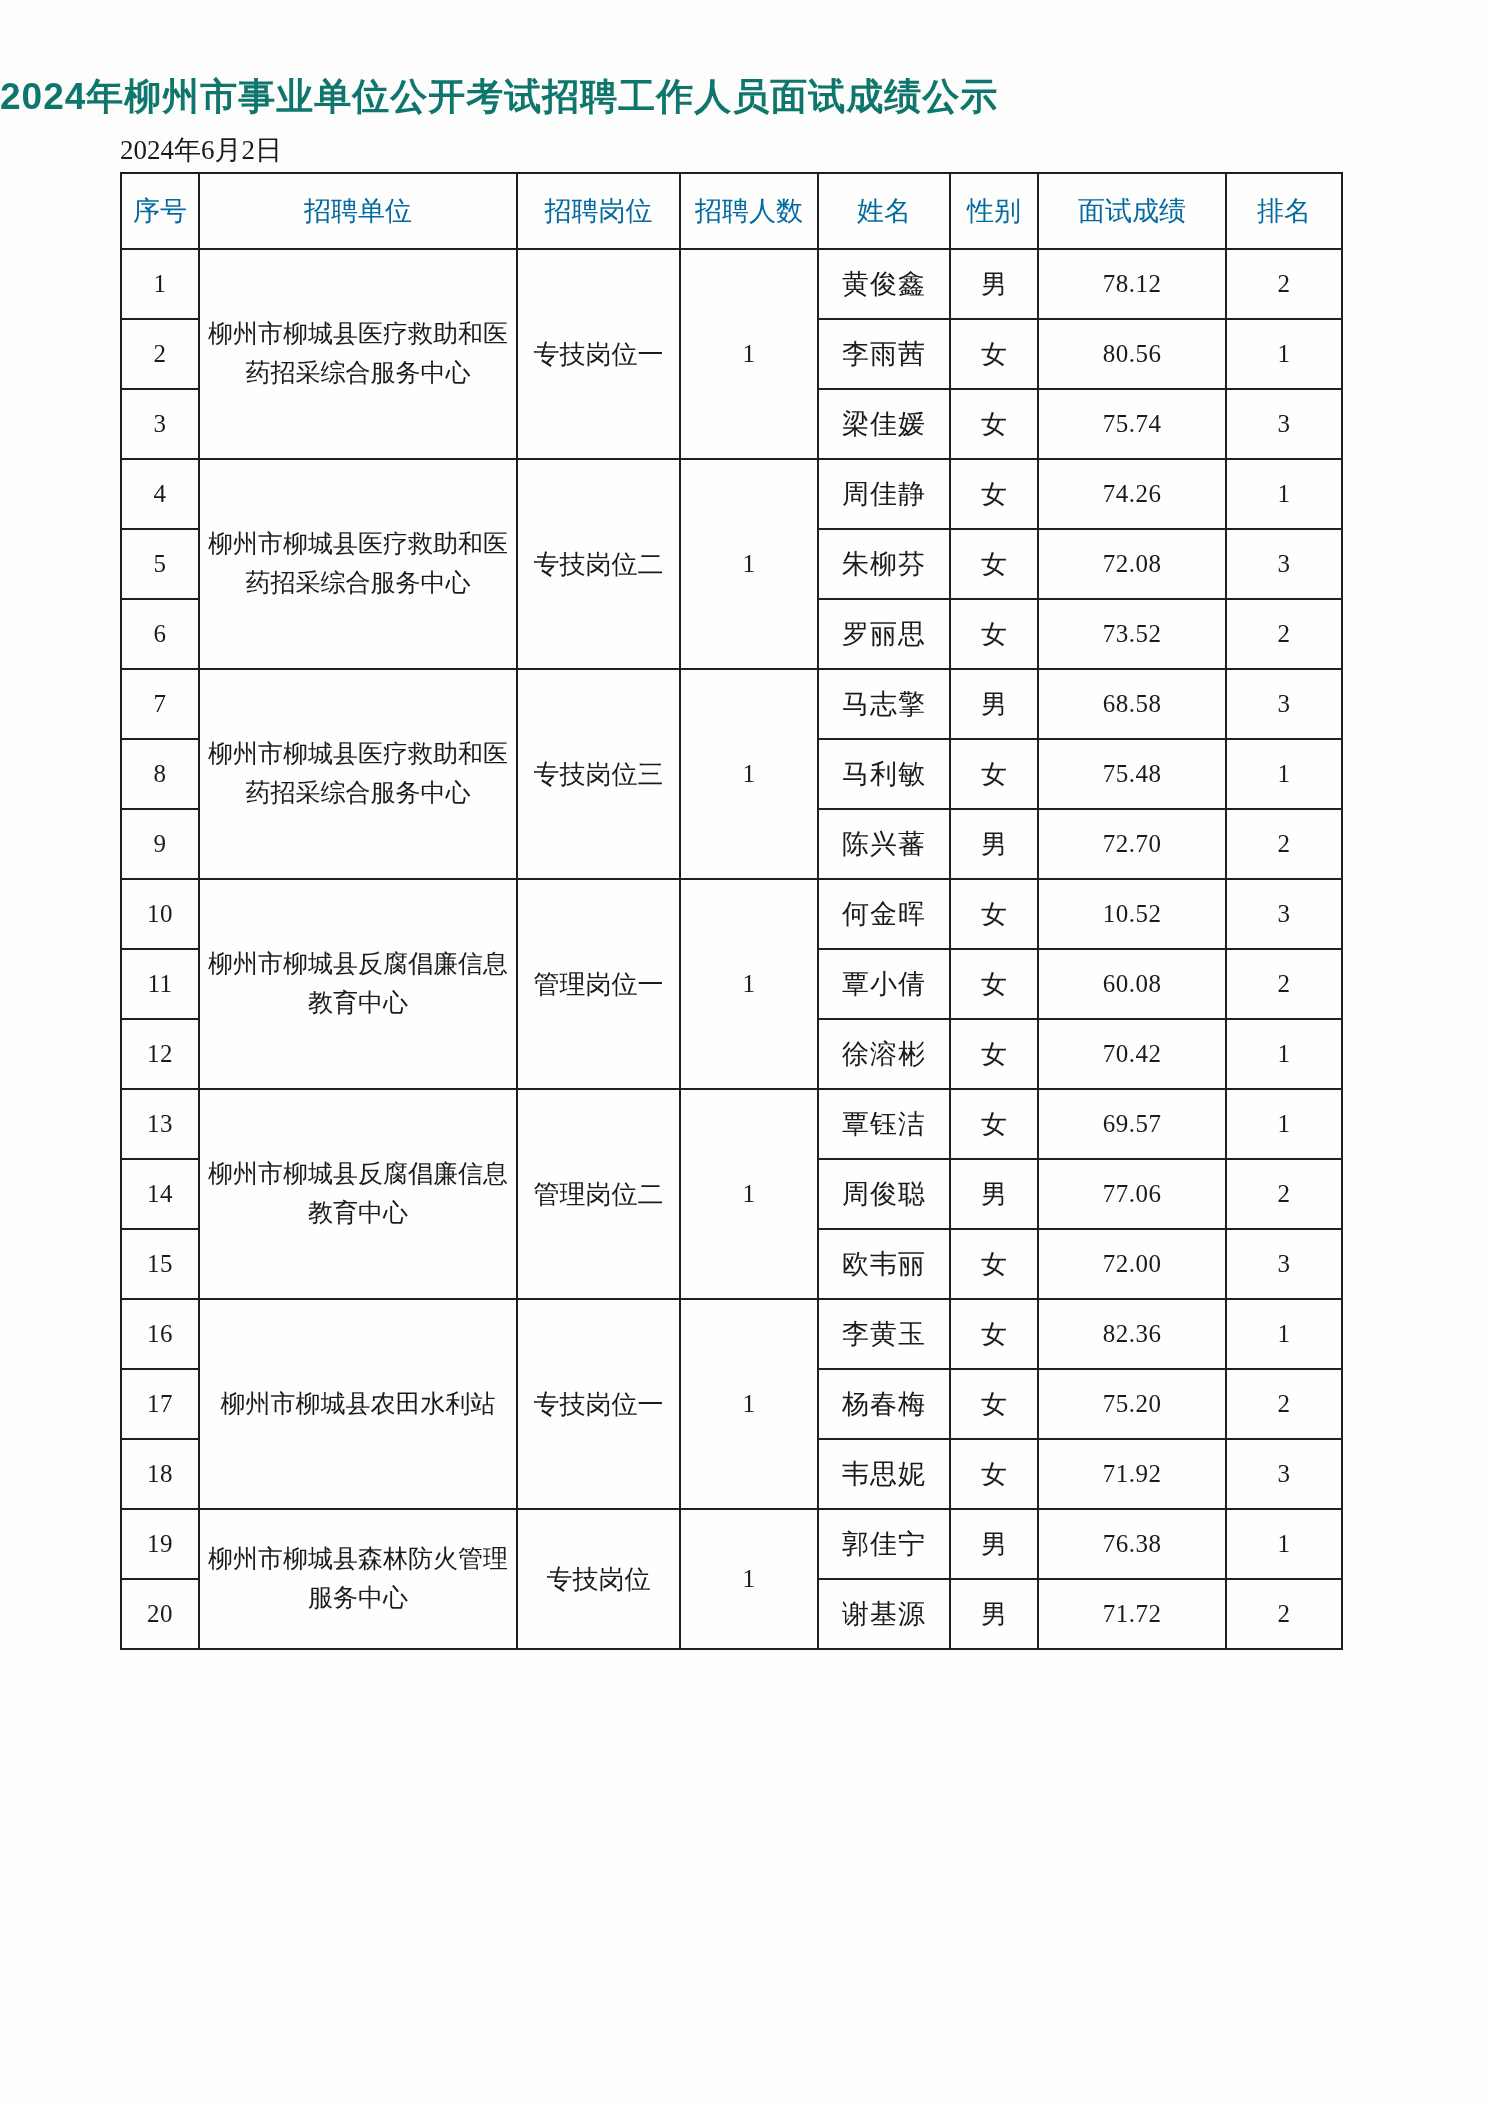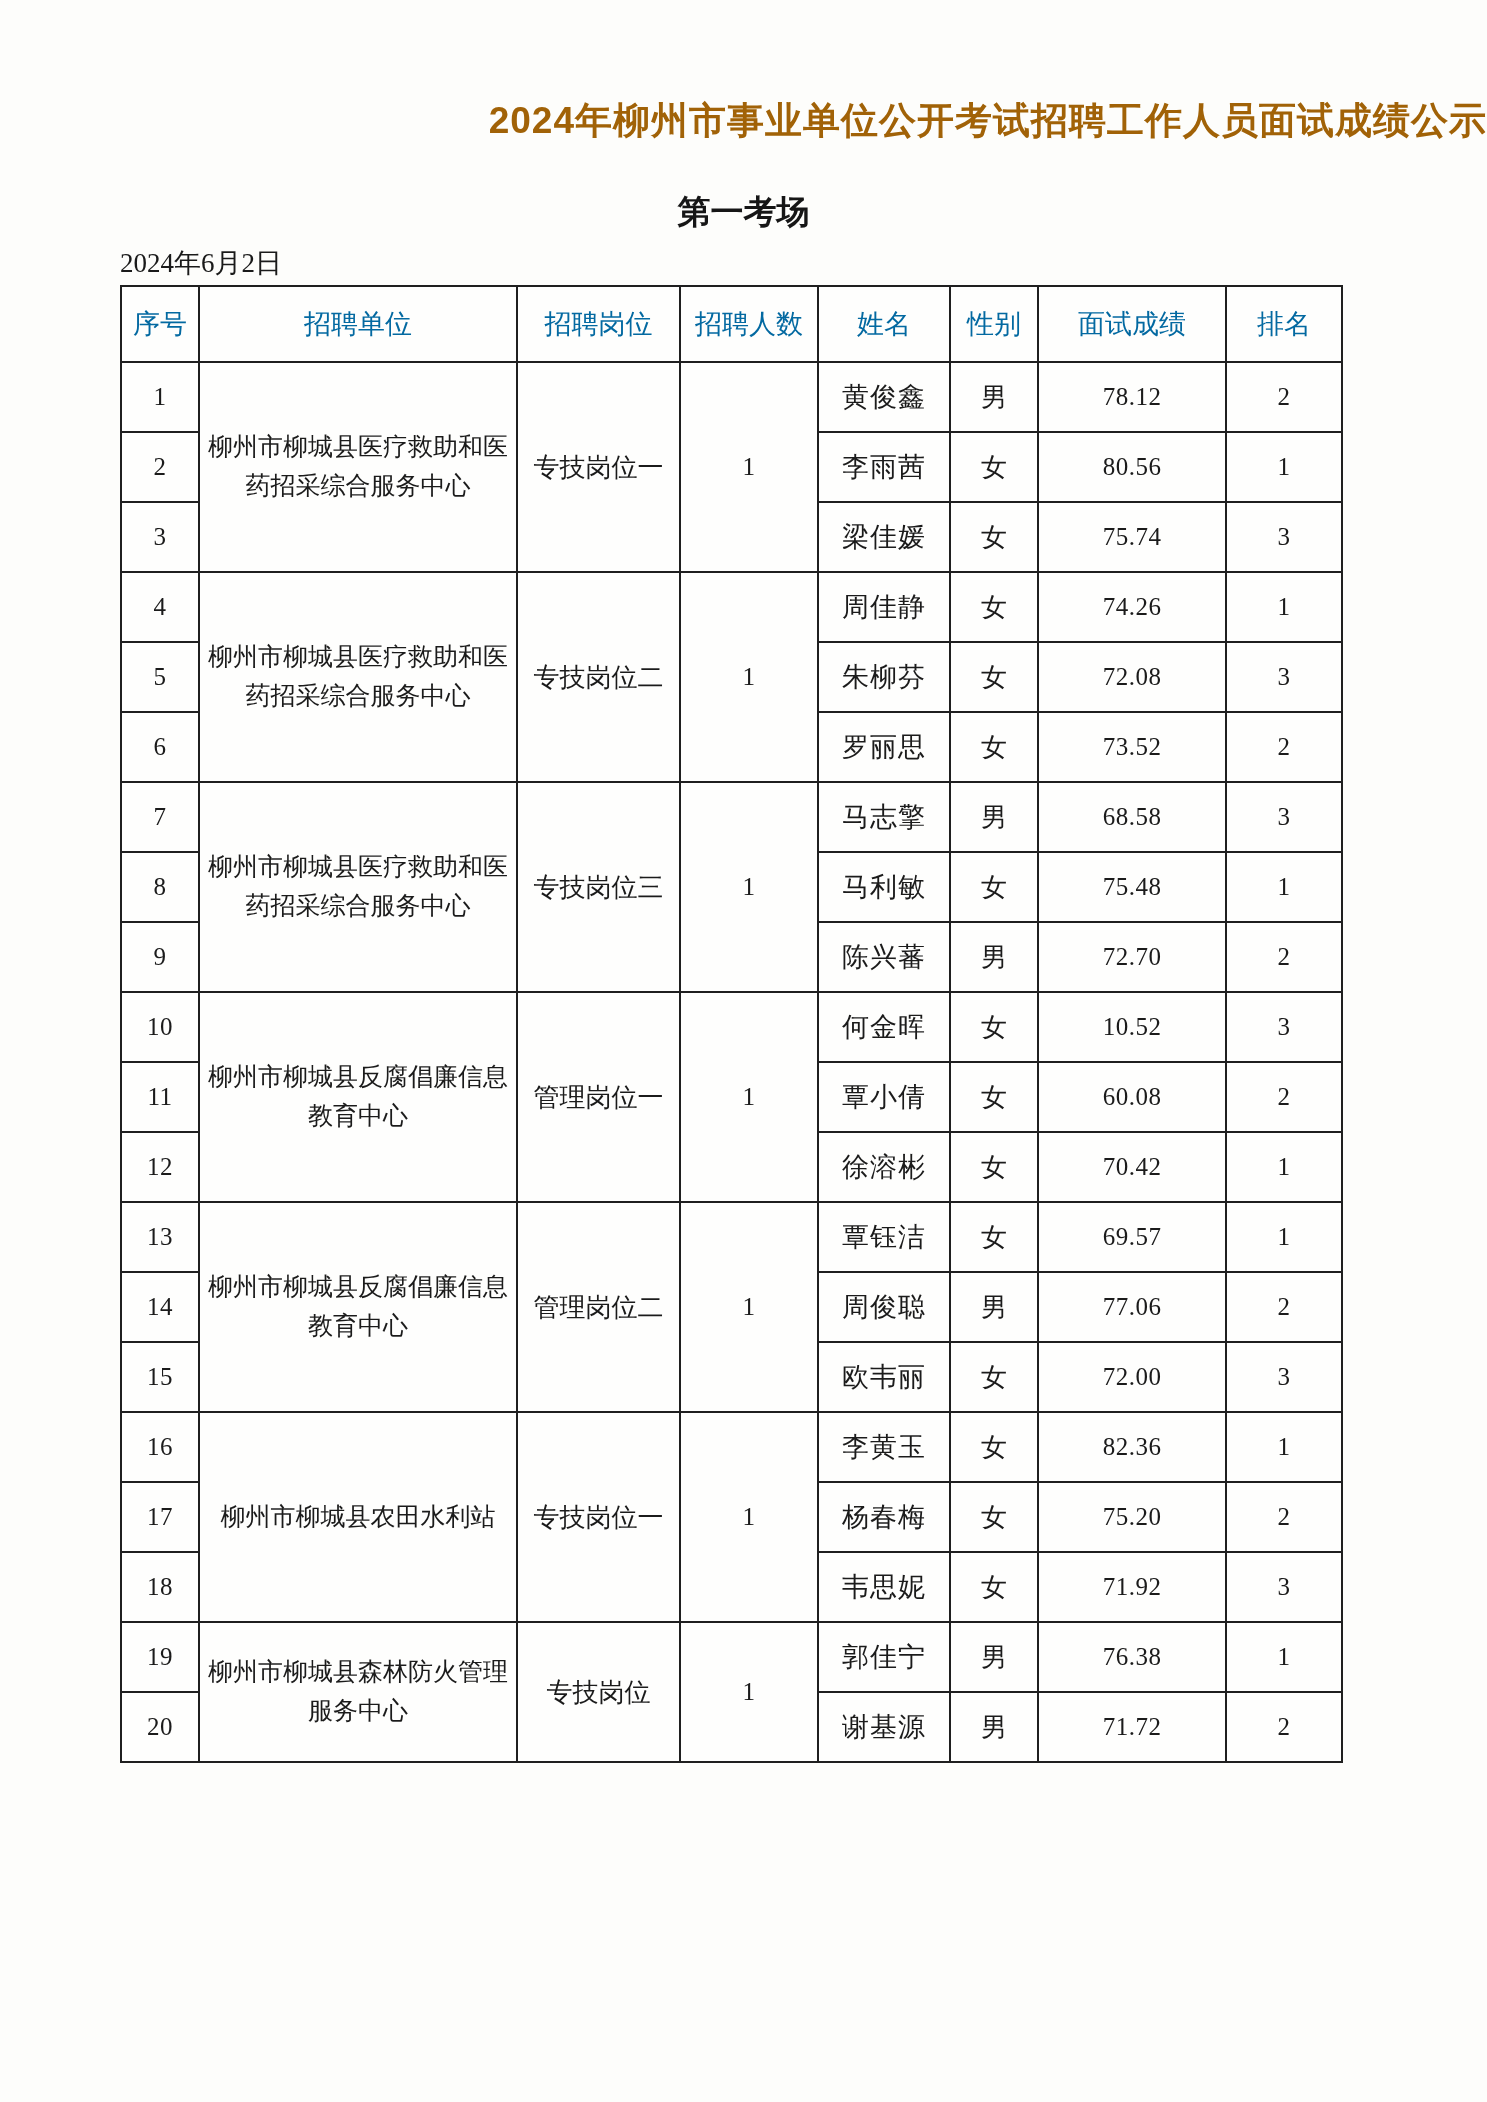--- a/index.html
+++ b/index.html
@@ -15,27 +15,27 @@
     position: relative;
     overflow: hidden;
   }
   .page {
     position: relative;
     width: 100%;
     height: 100%;
   }
   .doc-title {
     margin: 0;
-    padding-top: 96px;
-    text-align: right;
+    padding-top: 72px;
+    text-align: left;
     font-family: "Liberation Sans", sans-serif;
     font-weight: 900;
     font-size: 37px;
     letter-spacing: 1px;
-    color: #a16207;
+    color: #0f766e;
   }
   .doc-subtitle {
     margin: 0;
     margin-top: 44px;
     text-align: center;
     font-family: "Liberation Sans", sans-serif;
     font-weight: 800;
     font-size: 33px;
     color: #161616;
   }
@@ -102,21 +102,20 @@
     font-size: 26px;
   }
 </style>
 </head>
 <body>
 
 <div class="page">
 
   <h1 class="doc-title">2024年柳州市事业单位公开考试招聘工作人员面试成绩公示</h1>
 
-  <h2 class="doc-subtitle">第一考场</h2>
 
   <div class="date-line">2024年6月2日</div>
 
   <table class="results">
     <colgroup>
       <col class="c-no">
       <col class="c-unit">
       <col class="c-pos">
       <col class="c-count">
       <col class="c-name">

